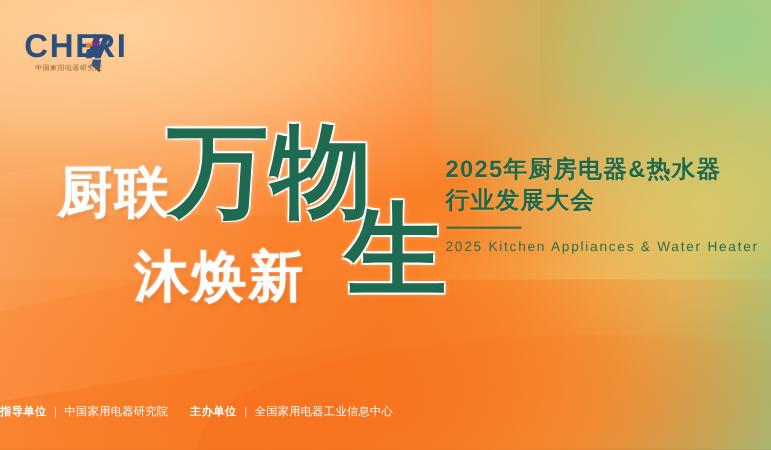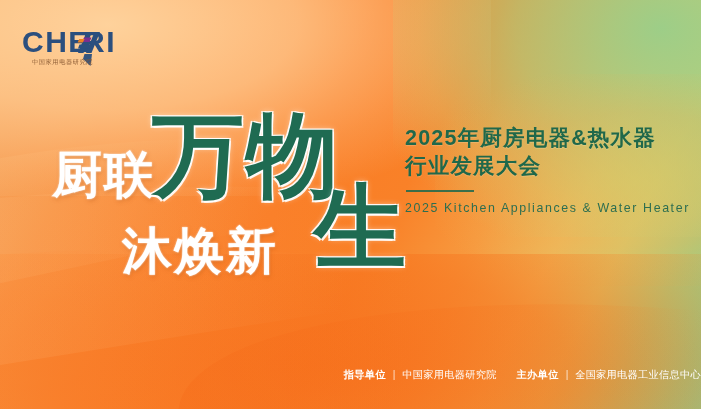--- a/index.html
+++ b/index.html
@@ -172,21 +172,21 @@
   }
   .sl-chulian { left: 26px;   top: 42px;  font-size: 50px; }
   .sl-wanwu   { left: 126px; top: 2px;   font-size: 92px; }
   .sl-muhuan  { left: 96px;  top: 118px; font-size: 50px; }
   .sl-sheng   { left: 288px; top: 74px;  font-size: 92px; }
 
   
   .headline {
     position: absolute;
     left: 405px;
-    top: 124px;
+    top: 140px;
     width: 286px;
   }
   .headline-cn {
     color: #20684a;
     font-size: 21.5px;
     font-weight: bold;
     line-height: 1.32;
     letter-spacing: 1.2px;
     white-space: nowrap;
     text-shadow: 0 1px 1px rgba(255,255,255,0.18);
@@ -215,23 +215,22 @@
     white-space: nowrap;
     text-shadow: 0 1px 3px rgba(180, 80, 15, 0.3);
   }
 
   
   .credits {
     position: absolute;
     left: 0;
     right: 0;
     bottom: 22px;
-    text-align: right;
+    text-align: left;
     color: #ffffff;
-    margin-left: 16px;
   }
   .credit-row {
     white-space: nowrap;
     line-height: 1.55;
   }
   .credit-row-1 { font-size: 10.2px; margin-bottom: 4px; }
   .credit-row-2 { font-size: 10.2px; }
   .credit-label {
     font-weight: bold;
     letter-spacing: 0.4px;

